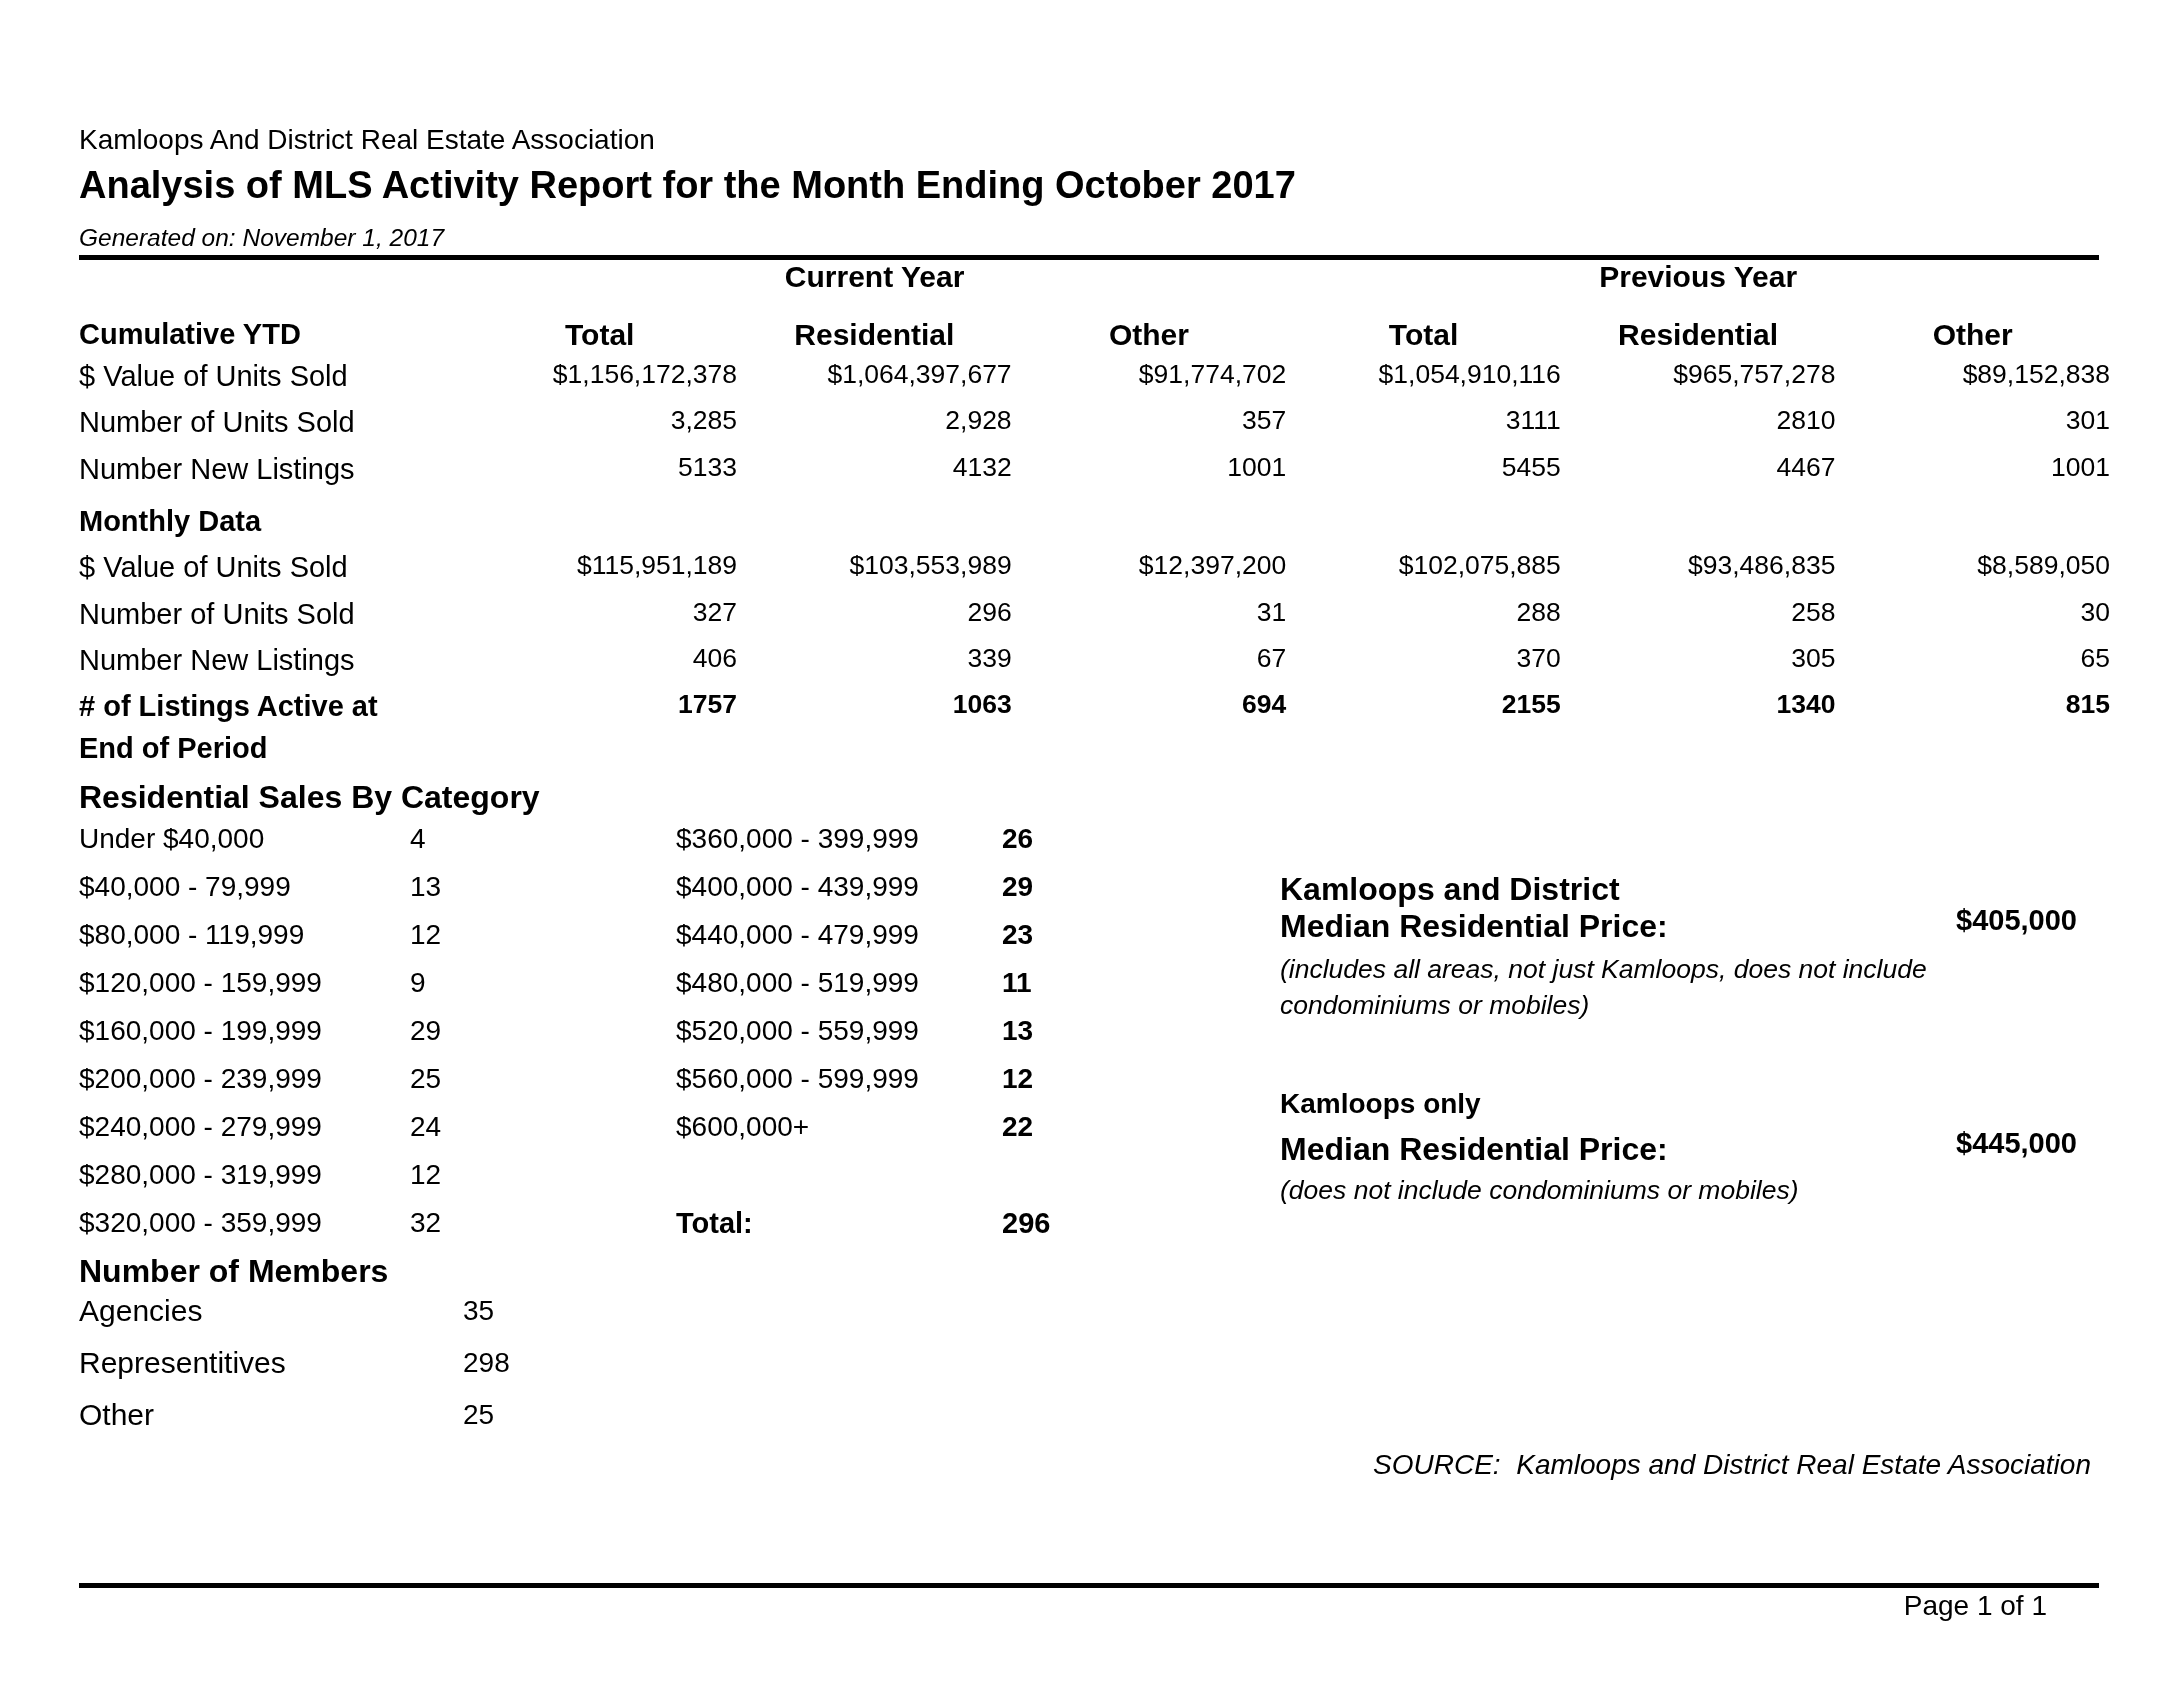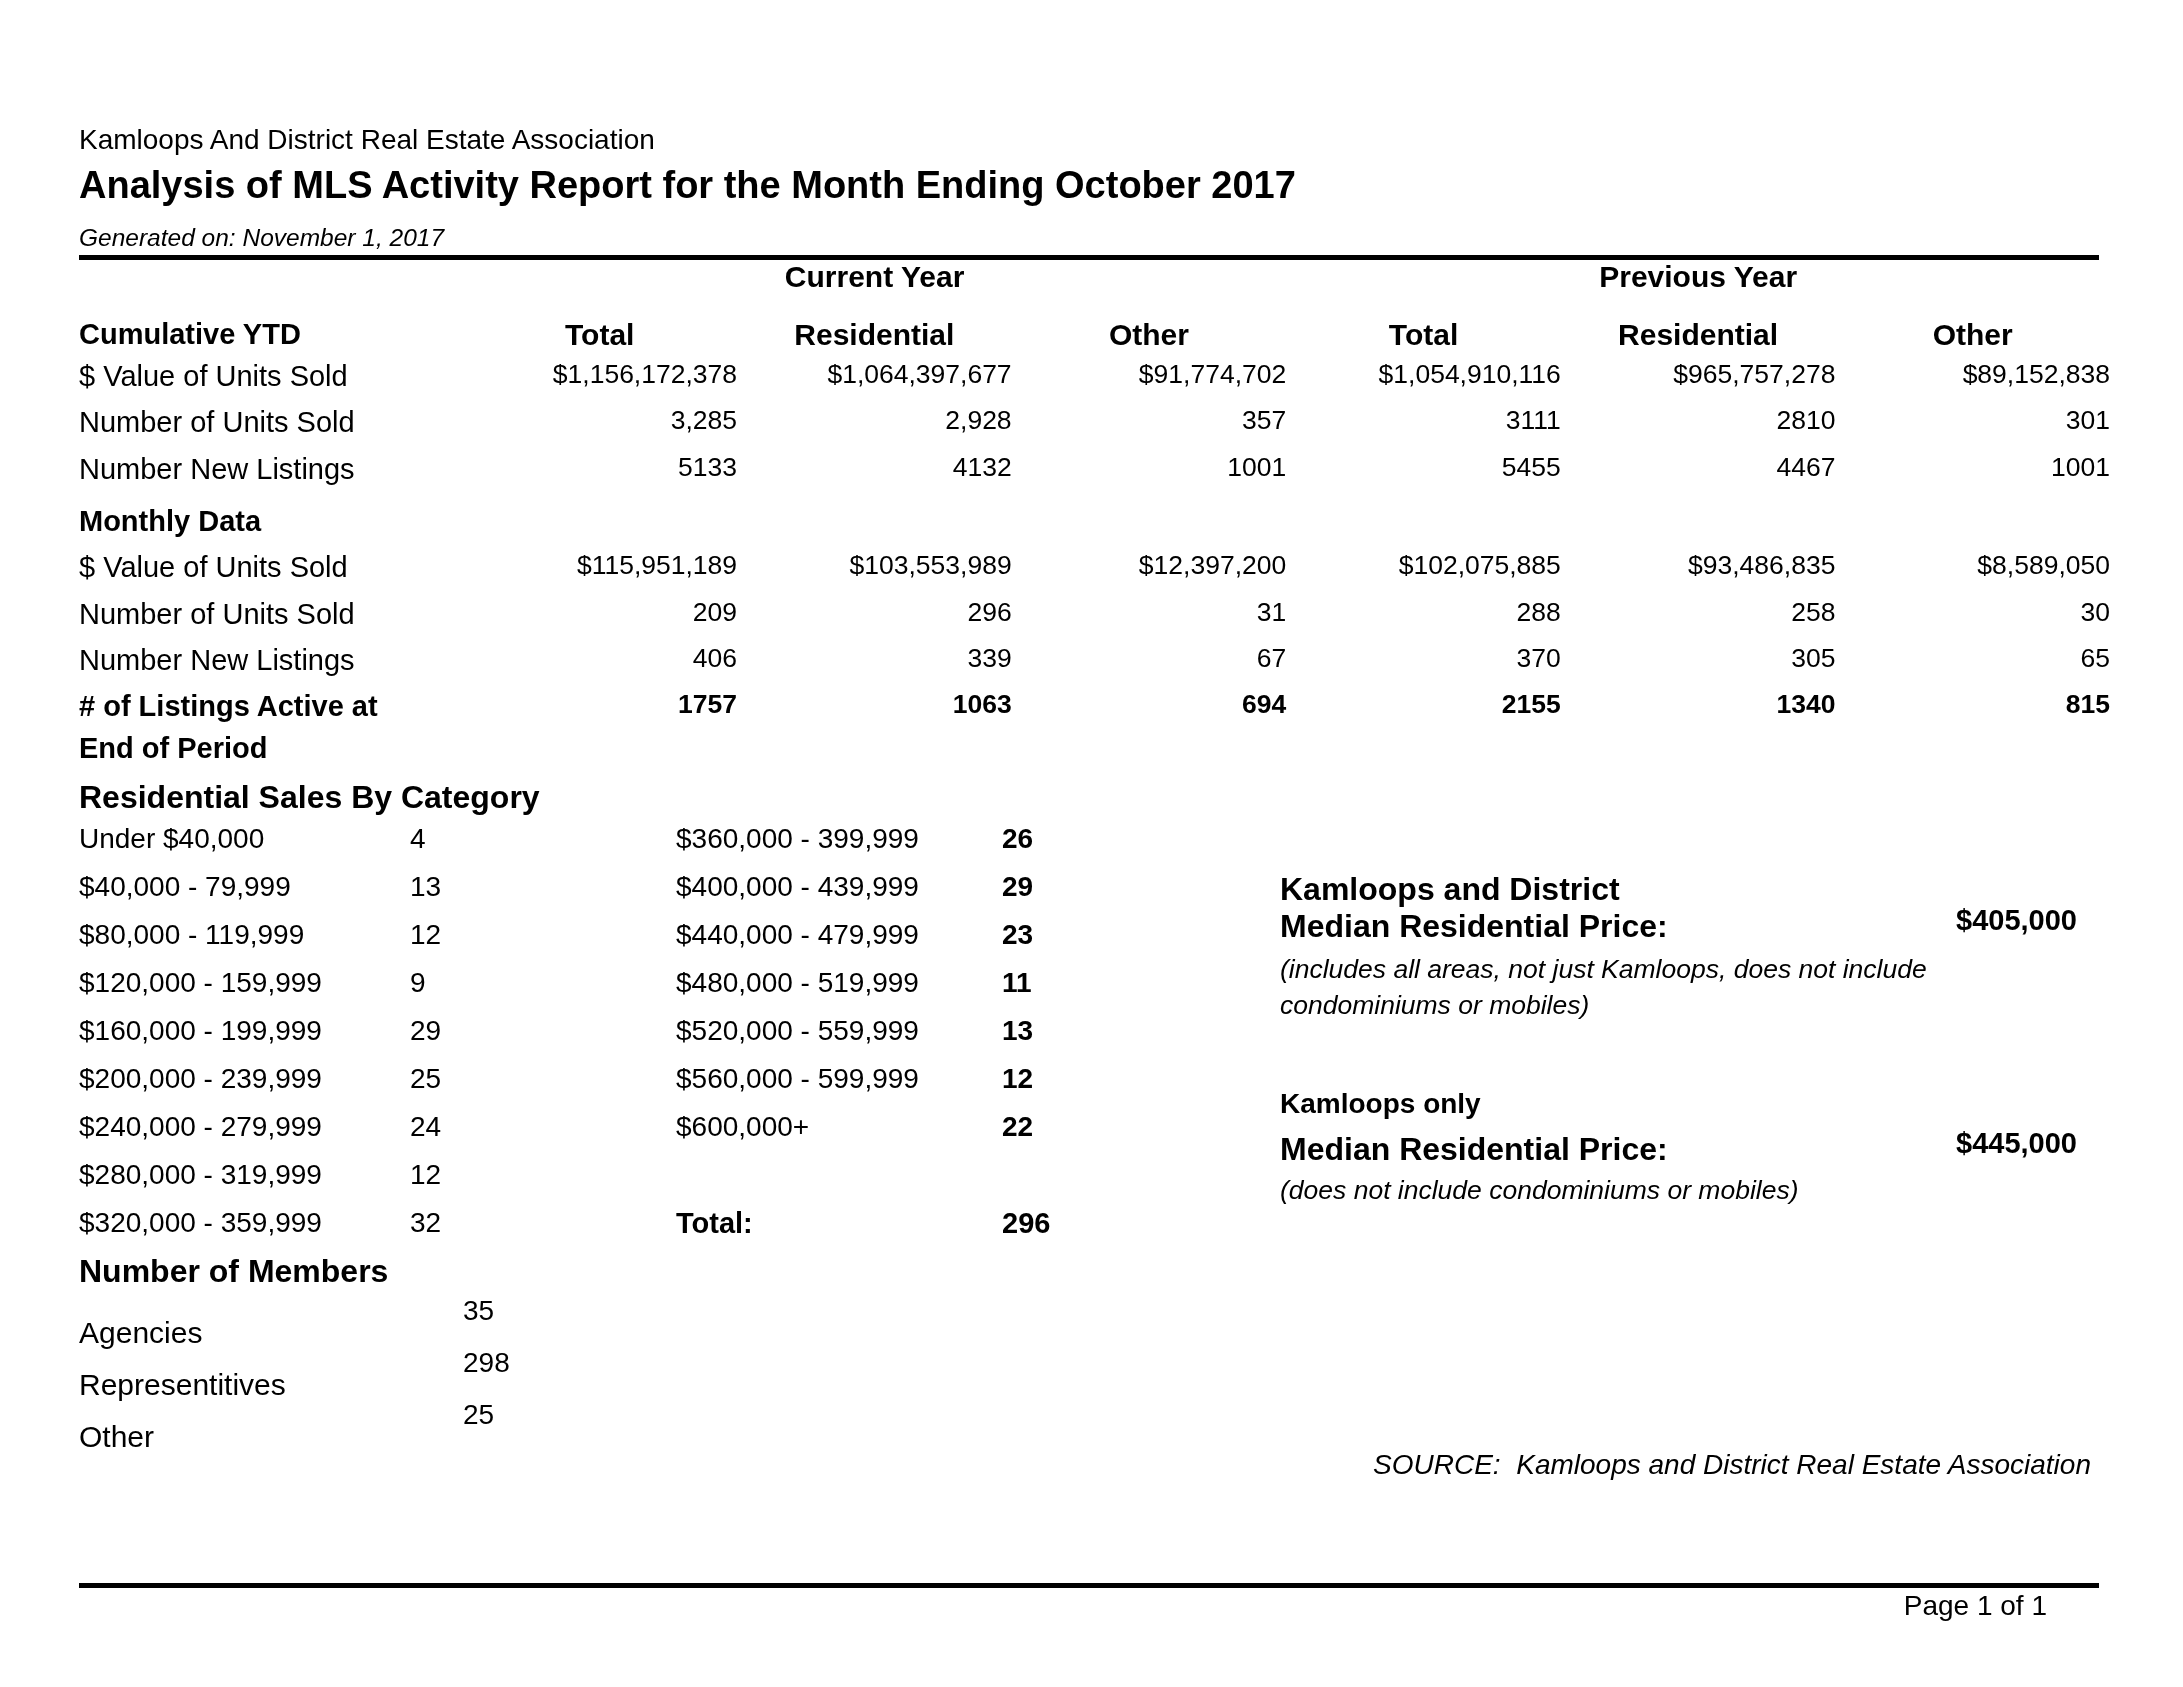--- a/index.html
+++ b/index.html
@@ -45,21 +45,21 @@
   .d-note{left:1280px;top:951px;width:695px;font-size:26.5px;font-style:italic;line-height:36px;}
   .k-head{left:1280px;top:1088px;font-size:28px;font-weight:bold;}
   .k-label{left:1280px;top:1131px;font-size:32px;font-weight:bold;}
   .k-value{right:106px;top:1127px;font-size:29px;font-weight:bold;}
   .k-note{left:1280px;top:1175px;font-size:26.5px;font-style:italic;}
 
   
   .m-head{left:79px;top:1253px;font-size:32px;font-weight:bold;}
   .members{left:79px;top:1294px;}
   .mrow{display:flex;height:52px;line-height:1.1;}
-  .m1{width:384px;font-size:30px;margin-top:22px;}
+  .m1{width:384px;font-size:30px;}
   .m2{font-size:28px;padding-top:2px;}
 
   
   .source{right:92px;top:1449px;font-size:28px;font-style:italic;white-space:pre-wrap;}
   .page-num{right:136px;top:1590px;font-size:28px;}
 </style>
 </head>
 <body>
 
 <div class="page">
@@ -121,21 +121,21 @@
       <div class="lbl">$ Value of Units Sold</div>
       <div class="num">$115,951,189</div>
       <div class="num">$103,553,989</div>
       <div class="num">$12,397,200</div>
       <div class="num">$102,075,885</div>
       <div class="num">$93,486,835</div>
       <div class="num">$8,589,050</div>
     </div>
     <div class="trow h70">
       <div class="lbl">Number of Units Sold</div>
-      <div class="num">209</div>
+      <div class="num">327</div>
       <div class="num">296</div>
       <div class="num">31</div>
       <div class="num">288</div>
       <div class="num">258</div>
       <div class="num">30</div>
     </div>
     <div class="trow h70">
       <div class="lbl">Number New Listings</div>
       <div class="num">406</div>
       <div class="num">339</div>

